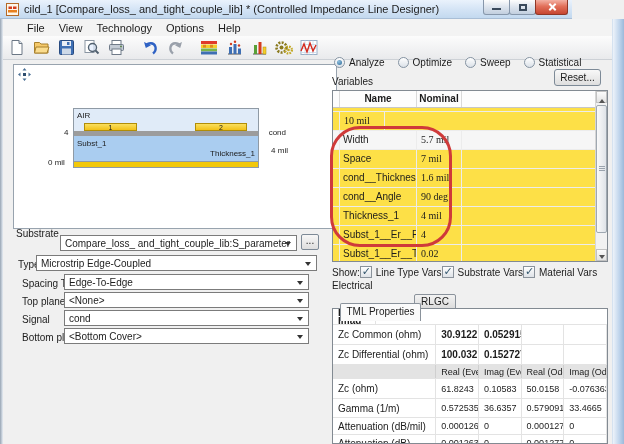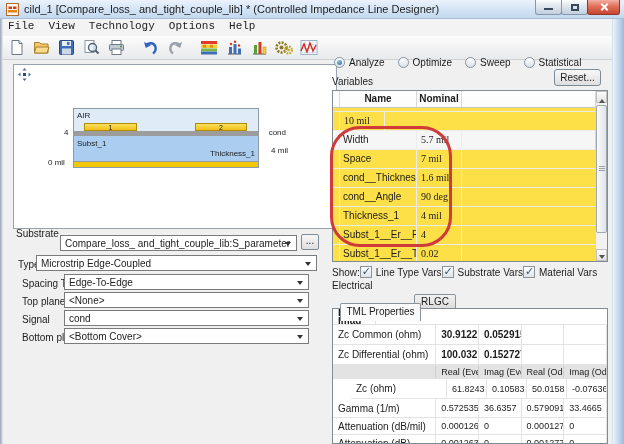--- a/index.html
+++ b/index.html
@@ -1,35 +1,35 @@
 <!DOCTYPE html>
 <html><head>
 <meta charset="utf-8">
 <style>
   * { box-sizing: border-box; margin:0; padding:0; }
   html,body { width:624px; height:444px; overflow:hidden; }
   body { position:relative; font-family:"Liberation Sans",sans-serif; background:#f0f0f0; font-size:10px; color:#1c1c1c; }
 
   
-  .titlebar { position:absolute; left:0; top:0; width:624px; height:19px;
+  .titlebar { position:absolute; left:0; top:0; width:572px; height:19px;
     background:linear-gradient(#eaf2fc,#d3e3f5 55%,#c3d9ef); border-bottom:1px solid #a9bed6; }
   .win-icon { position:absolute; left:6px; top:3px; width:13px; height:13px; }
   .title-text { position:absolute; left:24px; top:3px; font-size:11px; white-space:nowrap; }
   .win-btns { position:absolute; right:4px; top:0; display:flex; }
   .wbtn { position:relative; width:27px; height:15px; margin-left:-1px; border:1px solid #8797ab; border-top:none;
     border-radius:0 0 3px 3px; background:linear-gradient(#fdfdfd,#dfe6ef 45%,#c2cfdf); }
   .wbtn.close { width:33px; background:linear-gradient(#f3b1a4,#e2705a 45%,#c64530); border-color:#8f3727; }
   .glyph-min { position:absolute; left:8px; bottom:4px; width:9px; height:2px; background:#3a4a5c; }
   .glyph-max { position:absolute; left:9px; top:4px; width:8px; height:7px; border:2px solid #3a4a5c; }
   .glyph-close { position:absolute; left:50%; top:50%; width:9px; height:9px; transform:translate(-50%,-50%); }
   .glyph-close::before,.glyph-close::after { content:""; position:absolute; left:4px; top:0; width:2px; height:9px; background:#fff; }
   .glyph-close::before { transform:rotate(45deg);} .glyph-close::after { transform:rotate(-45deg);}
 
   .menubar { position:absolute; left:0; top:19px; width:624px; height:17px; background:#f3f3f3;
-    display:flex; align-items:flex-start; padding-left:1px; font-size:11px;font-family:Liberation Mono, monospace; }
+    display:flex; align-items:center; padding-left:20px; font-size:11px; }
   .menu-item { padding:1px 7px; }
 
   .toolbar { position:absolute; left:0; top:36px; width:624px; height:24px;
     background:linear-gradient(#fcfcfc,#e9eaec); border-bottom:1px solid #cdd1d6;
     display:flex; align-items:center; padding-left:6px; gap:5px; }
   .tbtn { width:20px; height:20px; display:flex; align-items:center; justify-content:center; border-radius:2px; }
   .tsep { width:4px; }
 
   .side-l { position:absolute; left:0; top:19px; width:3px; height:425px;
     background:linear-gradient(90deg,#97a4b3,#e7edf4); }
@@ -106,21 +106,21 @@
   .tab.inactive { left:414px; top:294px; width:42px; height:15px; background:linear-gradient(#f2f2f2,#dcdcdc); border-radius:2px 2px 0 0; line-height:14px; }
 
   .etable { position:absolute; left:332px; top:308px; width:276px; height:136px; border:1px solid #828a92; background:#fff; overflow:hidden; z-index:1; }
   .erow { display:flex; border-bottom:1px solid #e3e3e3; align-items:center; }
   .ecell { align-self:stretch; border-right:1px solid #e3e3e3; padding-left:5px; white-space:nowrap; overflow:hidden; display:flex; align-items:center; }
   .c-lab { width:104px; } .c-v { width:43px; font-size:9px; }
   .h1 { height:16px; font-weight:bold;flex-direction:column; }
   .r-zc { height:20px; } .r-zc .c-v { font-weight:bold; font-size:10px; }
   .h2 { height:14px; background:#e3e3e3; font-size:9px; }
   .h2 .ecell { border-right:1px solid #cfcfcf; }
-  .r-m1 { height:20px;margin-left:18px; } .r-m2 { height:19px; } .r-m3 { height:17px; } .r-m4 { height:17px; }
+  .r-m1 { height:20px; } .r-m2 { height:19px; } .r-m3 { height:17px; } .r-m4 { height:17px; }
 
   svg { display:block; }
 </style>
 </head>
 <body>
 
 <div class="titlebar">
   <svg class="win-icon" viewBox="0 0 13 13">
     <rect x="0.5" y="0.5" width="12" height="12" fill="#fdf6ea" stroke="#b46a28"></rect>
     <rect x="2" y="7" width="9" height="2.5" fill="#e8801e"></rect>

